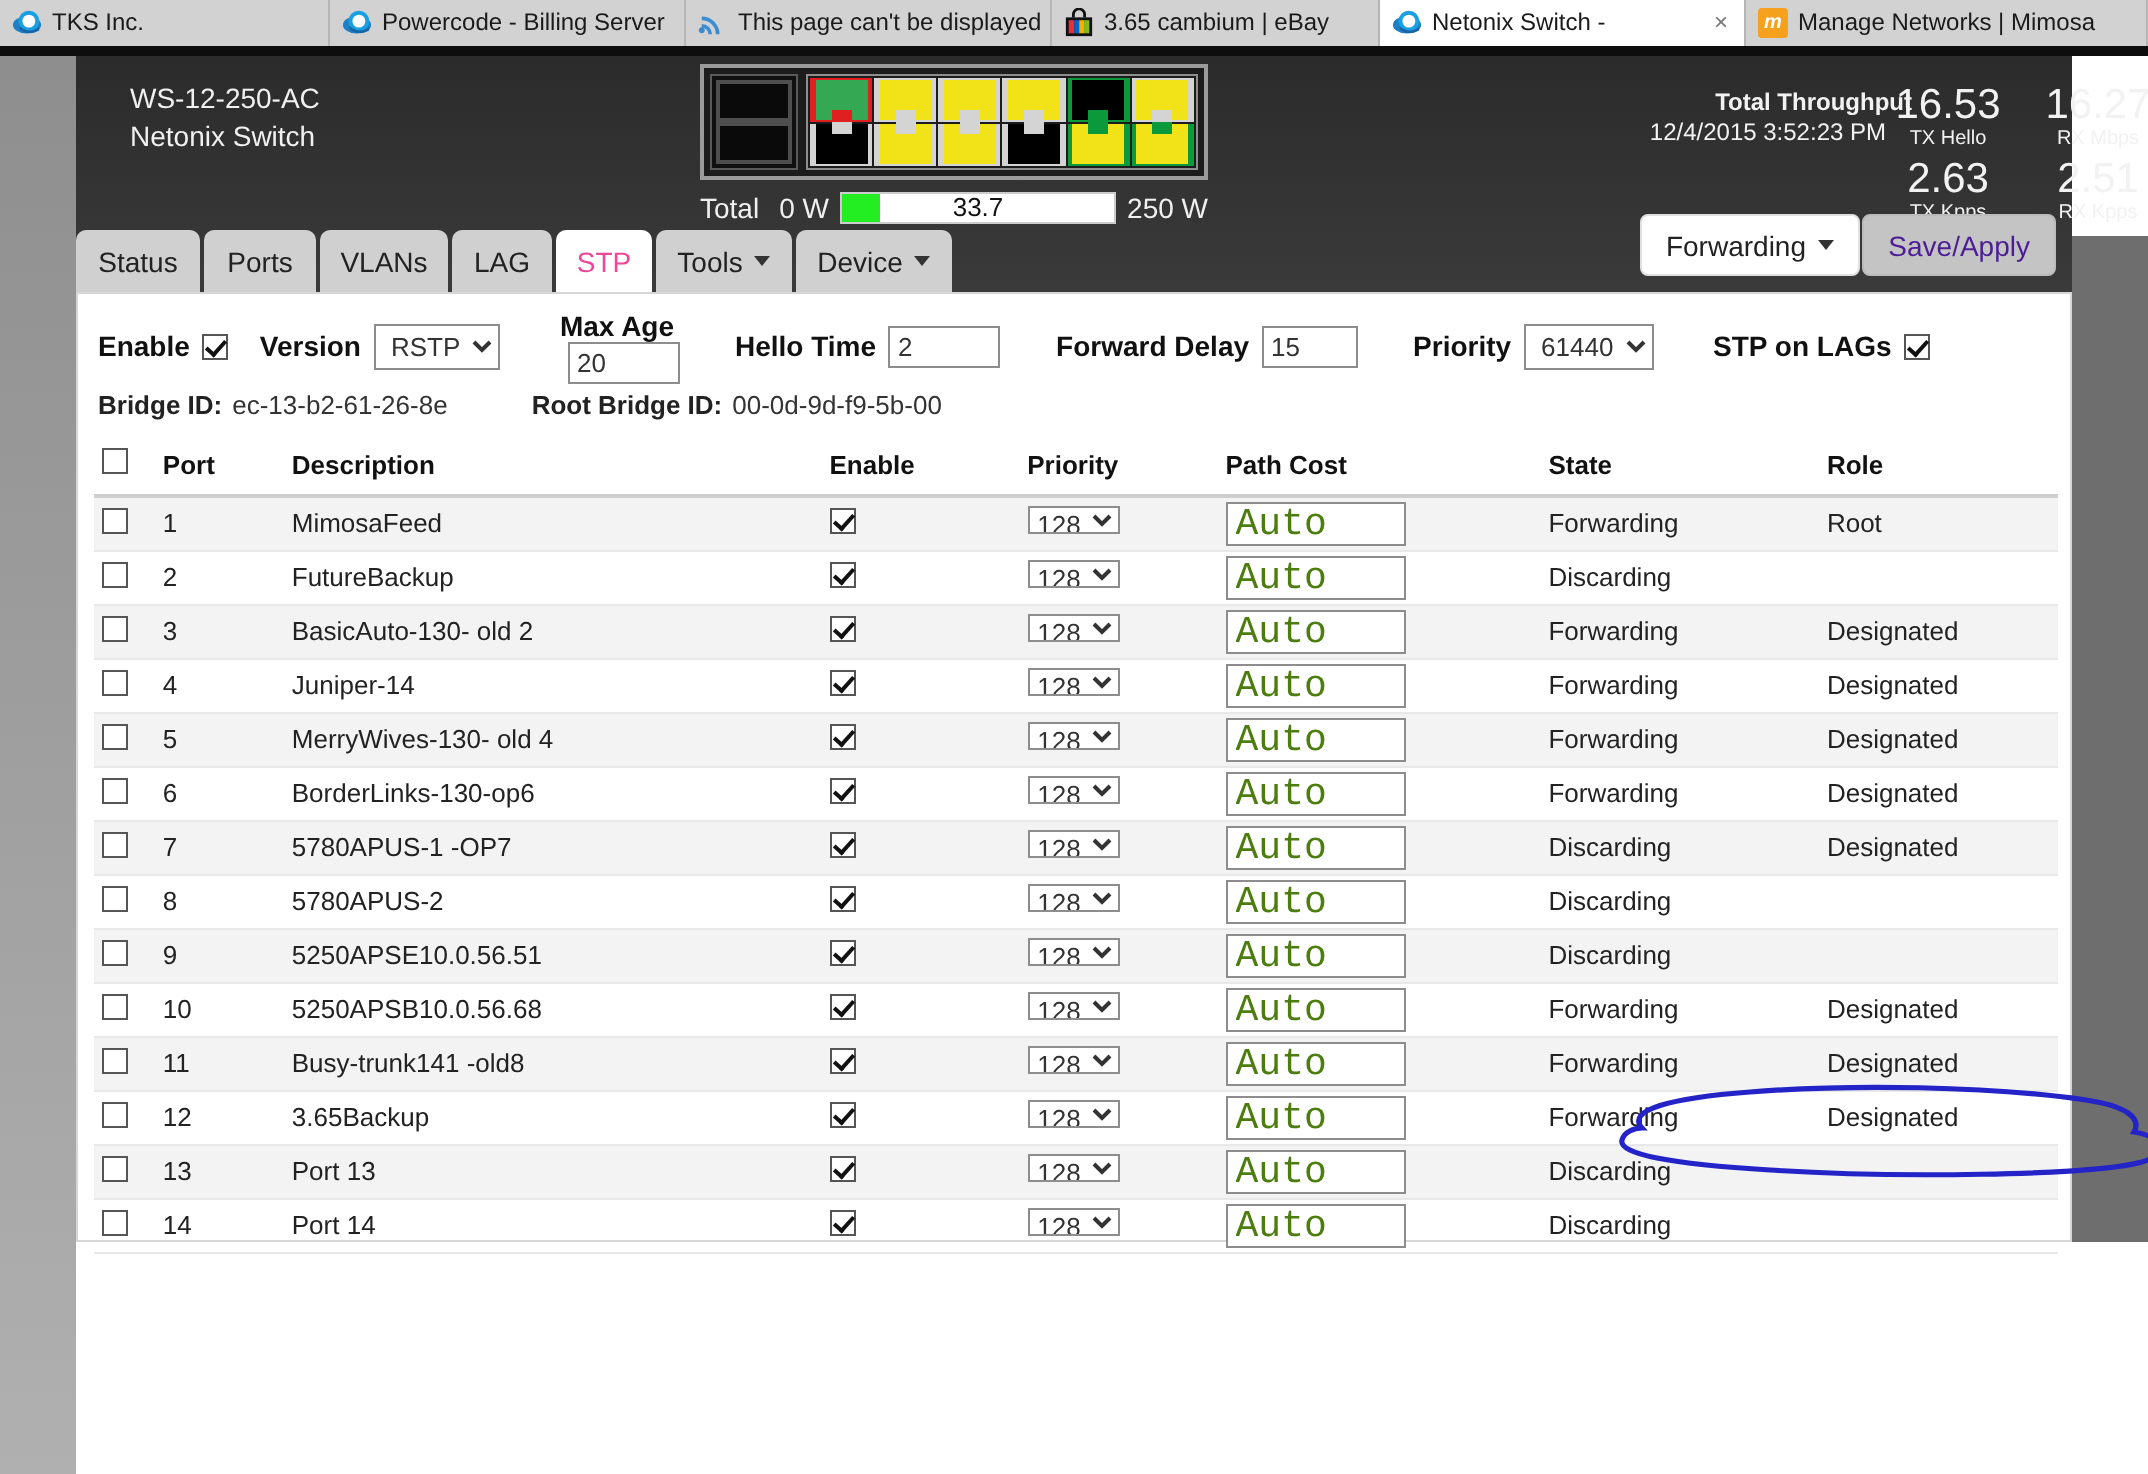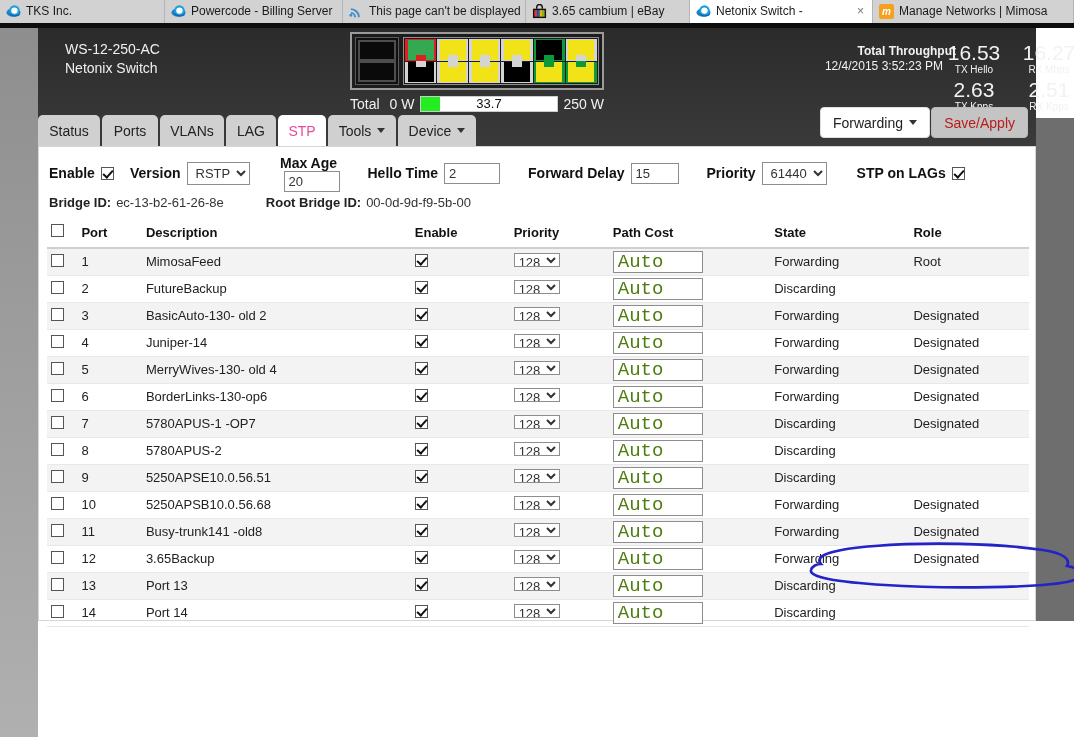--- a/index.html
+++ b/index.html
@@ -182,21 +182,21 @@
   }
   #btn-utilities {
     position: absolute; right: 106px; top: -8px;
     height: 31px; background: #ffffff; color: #222;
     border: 1px solid #e0e0e0; border-radius: 4px;
     font-size: 14px; display: flex; align-items: center;
     padding: 0 12px;
   }
   #btn-saveapply {
     position: absolute; right: 8px; top: -8px;
-    height: 31px; background: #c4c4c4; color: #b91c1c;
+    height: 31px; background: #c4c4c4; color: #4c1d95;
     border: 1px solid #bbb; border-radius: 4px;
     font-size: 14px; display: flex; align-items: center;
     padding: 0 12px;
   }
 
   
   #content {
     position: absolute; left: 38px; top: 146px;
     width: 998px; height: 475px;
     background: #ffffff;

